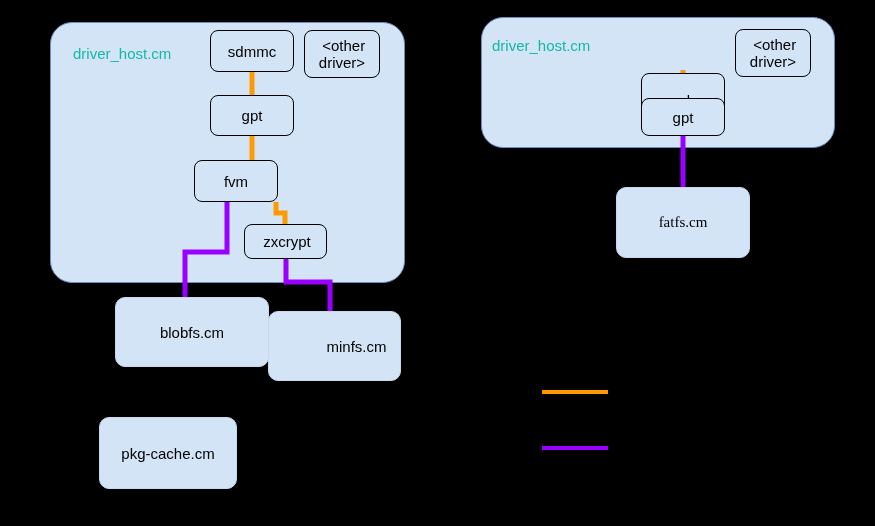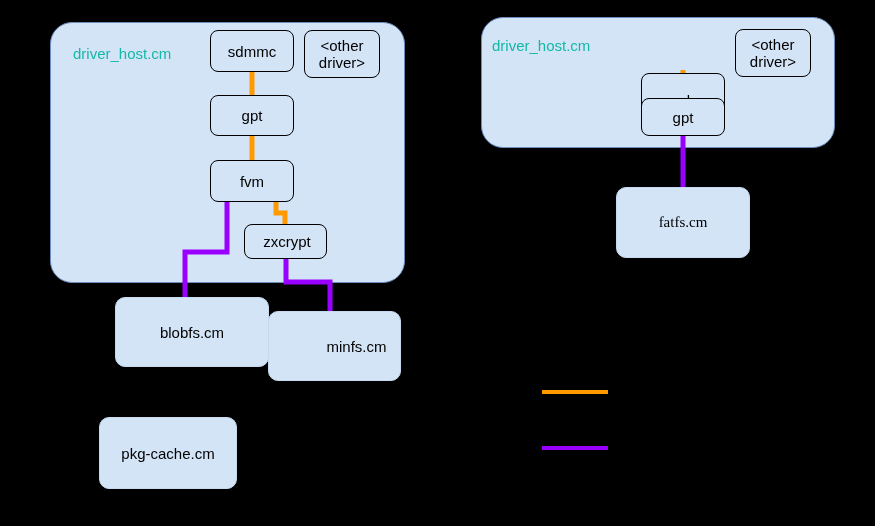--- a/index.html
+++ b/index.html
@@ -44,21 +44,21 @@
   }
   .node {
     position: absolute;
     background: #D4E4F7;
     border: 1px solid #000000;
     border-radius: 8px;
     box-sizing: border-box;
     display: flex;
     align-items: center;
     justify-content: center;
-    text-align: center;
+    text-align: right;
     color: #000000;
     font-size: 15px;
     line-height: 17px;
     padding: 2px 4px;
   }
   .node.big {
     border: 1px solid #c6d9ef;
     border-radius: 10px;
   }
   .node .lines { display: block; }
@@ -99,21 +99,21 @@
   </div>
 
   <div class="node" style="left:304px; top:30px; width:76px; height:48px;">
     <span class="lines">&lt;other<br>driver&gt;</span>
   </div>
 
   <div class="node" style="left:210px; top:95px; width:84px; height:41px;">
     <span class="lines">gpt</span>
   </div>
 
-  <div class="node" style="left:210px; top:160px; width:84px; height:42px;">
+  <div class="node" style="left:194px; top:160px; width:84px; height:42px;">
     <span class="lines">fvm</span>
   </div>
 
   <div class="node" style="left:244px; top:224px; width:83px; height:35px;padding-left:7px;">
     <span class="lines">zxcrypt</span>
   </div>
 
   <div class="node big" style="left:115px; top:297px; width:154px; height:70px;">
     <span class="lines">blobfs.cm</span>
   </div>

